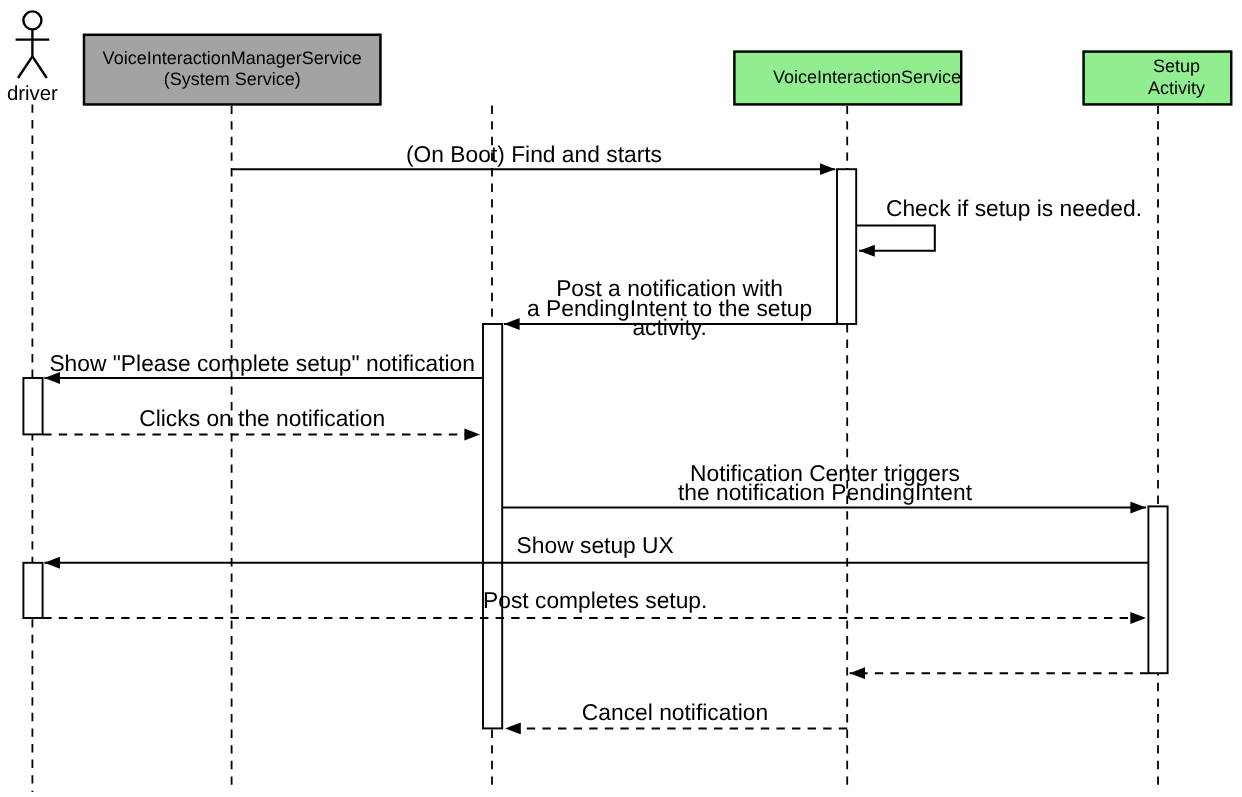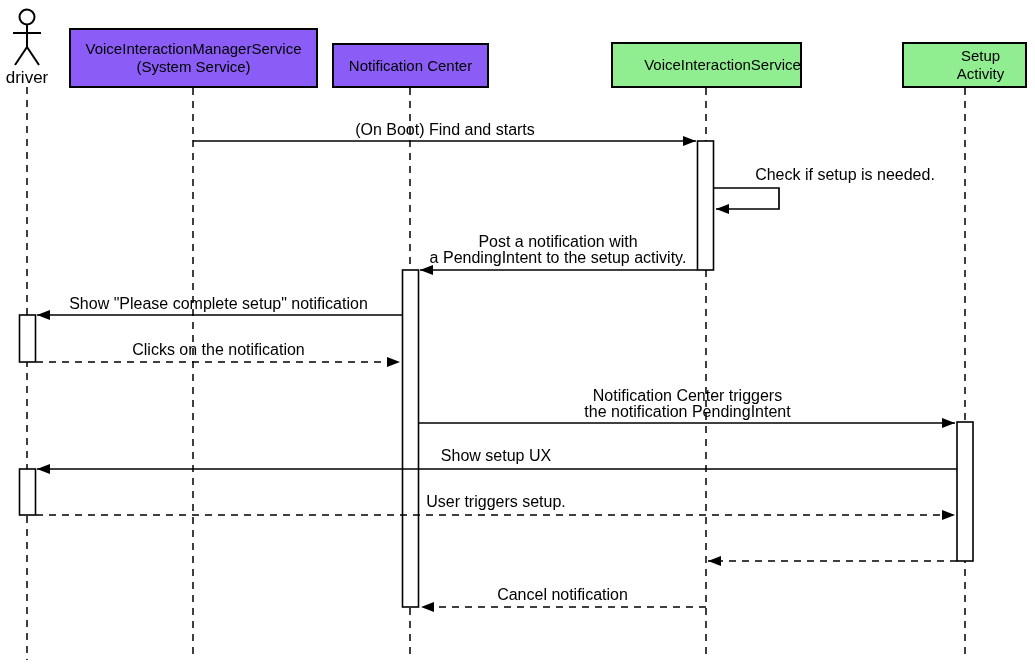--- a/index.html
+++ b/index.html
@@ -14,30 +14,30 @@
   #wires{position:absolute;left:0;top:0;width:1035px;height:664px;}
   .pbox{
     position:absolute;
     box-sizing:border-box;
     border:2px solid #000;
     display:flex;align-items:center;justify-content:center;
     text-align:center;
     font-size:15px;line-height:18px;
     white-space:pre-line;
   }
-  .cyan{background:#8b5cf6;}
+  .cyan{background:#a3a3a3;}
   .green{background:#90ee90;padding-left:32px;}
   .actor-label{
     position:absolute;
     text-align:center;
     font-size:17px;
   }
   .msg-label{
     position:absolute;
-    font-size:16px;line-height:16px;
+    font-size:19px;line-height:16px;
     white-space:pre-line;
   }
   .tc{text-align:center;}
   .tl{text-align:center;}
 </style>
 </head>
 <body>
 
 <div id="stage">
 
@@ -84,21 +84,20 @@
       <line x1="27" y1="47" x2="15" y2="65"></line>
       <line x1="27" y1="47" x2="39" y2="65"></line>
     </g>
   </svg>
 
   <div class="actor-label" style="left:0;top:68px;width:54px;">driver</div>
 
   <div class="pbox cyan" style="left:69px;top:28px;width:249px;height:60px;">VoiceInteractionManagerService
 (System Service)</div>
 
-  <div class="pbox cyan" style="left:332px;top:43px;width:157px;height:45px;">Notification Center</div>
 
   <div class="pbox green" style="left:611px;top:42px;width:191px;height:46px;">VoiceInteractionService</div>
 
   <div class="pbox green" style="left:902px;top:42px;width:125px;height:46px;">Setup Activity</div>
 
   <div class="msg-label tc" style="left:193px;top:122px;width:504px;">(On Boot) Find and starts</div>
 
   <div class="msg-label tl" style="left:735px;top:167px;width:220px;">Check if setup is needed.</div>
 
   <div class="msg-label tc" style="left:419px;top:234px;width:278px;">Post a notification with
@@ -106,18 +105,18 @@
 
   <div class="msg-label tc" style="left:35px;top:296px;width:367px;">Show "Please complete setup" notification</div>
 
   <div class="msg-label tc" style="left:35px;top:342px;width:367px;">Clicks on the notification</div>
 
   <div class="msg-label tc" style="left:418px;top:388px;width:539px;">Notification Center triggers
 the notification PendingIntent</div>
 
   <div class="msg-label tc" style="left:35px;top:448px;width:922px;">Show setup UX</div>
 
-  <div class="msg-label tc" style="left:35px;top:494px;width:922px;">User triggers setup.</div>
+  <div class="msg-label tc" style="left:35px;top:494px;width:922px;">Post completes setup.</div>
 
 
   <div class="msg-label tc" style="left:419px;top:587px;width:287px;">Cancel notification</div>
 
 </div>
 
 </body></html>

